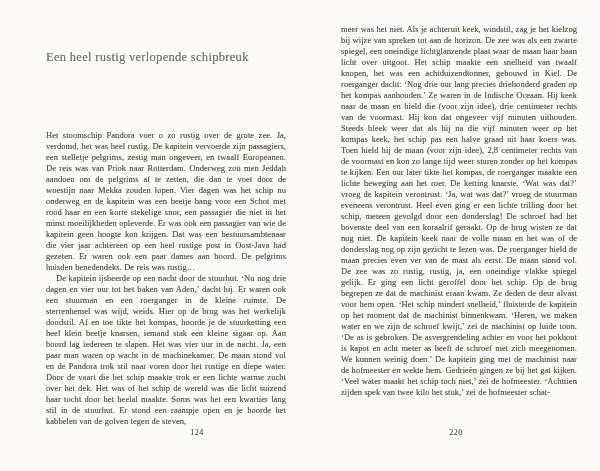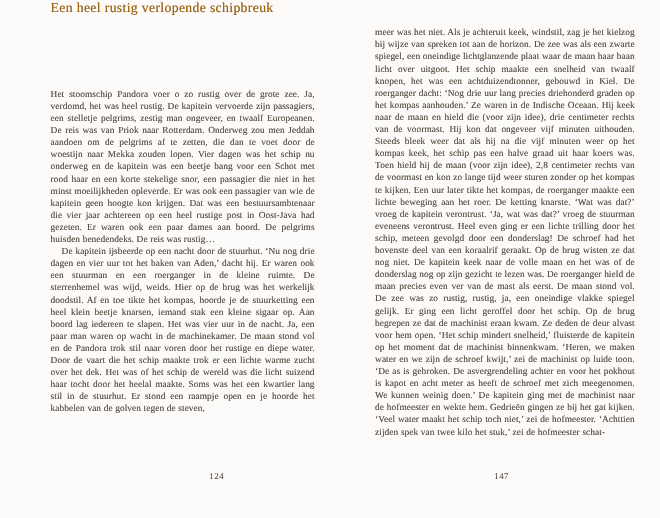--- a/index.html
+++ b/index.html
@@ -20,24 +20,25 @@
   .page {
     position: absolute;
     top: 0;
     height: 471px;
   }
   .page-left  { left: 46px;  width: 240px; }
   .page-right { left: 341px; width: 236px; }
 
   .chapter-title {
     margin: 0;
+    padding-top: 50px;
     font-size: 12.5px;
     font-weight: normal;
     letter-spacing: 0.3px;
-    color: #a16207;
+    color: #737373;
     line-height: 15px;
     text-shadow: 0 0 0.5px rgba(96,82,68,0.55);
   }
   .body-left  { margin-top: 65px; }
   .body-right { margin-top: 24px; }
 
   .body p {
     margin: 0;
     font-size: 8.5px;
     line-height: 11px;
@@ -71,16 +72,16 @@
       <p>Het stoomschip Pandora voer o zo rustig over de grote zee. Ja, verdomd, het was heel rustig. De kapitein vervoerde zijn passagiers, een stelletje pelgrims, zestig man ongeveer, en twaalf Europeanen. De reis was van Priok naar Rotterdam. Onderweg zou men Jeddah aandoen om de pelgrims af te zetten, die dan te voet door de woestijn naar Mekka zouden lopen. Vier dagen was het schip nu onderweg en de kapitein was een beetje bang voor een Schot met rood haar en een korte stekelige snor, een passagier die niet in het minst moeilijkheden opleverde. Er was ook een passagier van wie de kapitein geen hoogte kon krijgen. Dat was een bestuursambtenaar die vier jaar achtereen op een heel rustige post in Oost-Java had gezeten. Er waren ook een paar dames aan boord. De pelgrims huisden benedendeks. De reis was rustig…</p>
       <p class="indent">De kapitein ijsbeerde op een nacht door de stuurhut. ‘Nu nog drie dagen en vier uur tot het baken van Aden,’ dacht hij. Er waren ook een stuurman en een roerganger in de kleine ruimte. De sterrenhemel was wijd, weids. Hier op de brug was het werkelijk doodstil. Af en toe tikte het kompas, hoorde je de stuurketting een heel klein beetje knarsen, iemand stak een kleine sigaar op. Aan boord lag iedereen te slapen. Het was vier uur in de nacht. Ja, een paar man waren op wacht in de machinekamer. De maan stond vol en de Pandora trok stil naar voren door het rustige en diepe water. Door de vaart die het schip maakte trok er een lichte warme zucht over het dek. Het was of het schip de wereld was die licht suizend haar tocht door het heelal maakte. Soms was het een kwartier lang stil in de stuurhut. Er stond een raampje open en je hoorde het kabbelen van de golven tegen de steven,</p>
     </div>
     <div class="page-number page-number-left">124</div>
   </div>
 
   <div class="page page-right">
     <div class="body body-right">
       <p>meer was het niet. Als je achteruit keek, windstil, zag je het kielzog bij wijze van spreken tot aan de horizon. De zee was als een zwarte spiegel, een oneindige lichtglanzende plaat waar de maan haar baan licht over uitgoot. Het schip maakte een snelheid van twaalf knopen, het was een achtduizendtonner, gebouwd in Kiel. De roerganger dacht: ‘Nog drie uur lang precies driehonderd graden op het kompas aanhouden.’ Ze waren in de Indische Oceaan. Hij keek naar de maan en hield die (voor zijn idee), drie centimeter rechts van de voormast. Hij kon dat ongeveer vijf minuten uithouden. Steeds bleek weer dat als hij na die vijf minuten weer op het kompas keek, het schip pas een halve graad uit haar koers was. Toen hield hij de maan (voor zijn idee), 2,8 centimeter rechts van de voormast en kon zo lange tijd weer sturen zonder op het kompas te kijken. Een uur later tikte het kompas, de roerganger maakte een lichte beweging aan het roer. De ketting knarste. ‘Wat was dat?’ vroeg de kapitein verontrust. ‘Ja, wat was dat?’ vroeg de stuurman eveneens verontrust. Heel even ging er een lichte trilling door het schip, meteen gevolgd door een donderslag! De schroef had het bovenste deel van een koraalrif geraakt. Op de brug wisten ze dat nog niet. De kapitein keek naar de volle maan en het was of de donderslag nog op zijn gezicht te lezen was. De roerganger hield de maan precies even ver van de mast als eerst. De maan stond vol. De zee was zo rustig, rustig, ja, een oneindige vlakke spiegel gelijk. Er ging een licht geroffel door het schip. Op de brug begrepen ze dat de machinist eraan kwam. Ze deden de deur alvast voor hem open. ‘Het schip mindert snelheid,’ fluisterde de kapitein op het moment dat de machinist binnenkwam. ‘Heren, we maken water en we zijn de schroef kwijt,’ zei de machinist op luide toon. ‘De as is gebroken. De asvergrendeling achter en voor het pokhout is kapot en acht meter as heeft de schroef met zich meegenomen. We kunnen weinig doen.’ De kapitein ging met de machinist naar de hofmeester en wekte hem. Gedrieën gingen ze bij het gat kijken. ‘Veel water maakt het schip toch niet,’ zei de hofmeester. ‘Achttien zijden spek van twee kilo het stuk,’ zei de hofmeester schat-</p>
     </div>
-    <div class="page-number page-number-right">147</div>
+    <div class="page-number page-number-right">220</div>
   </div>
 
 </div>
 
 </body></html>

